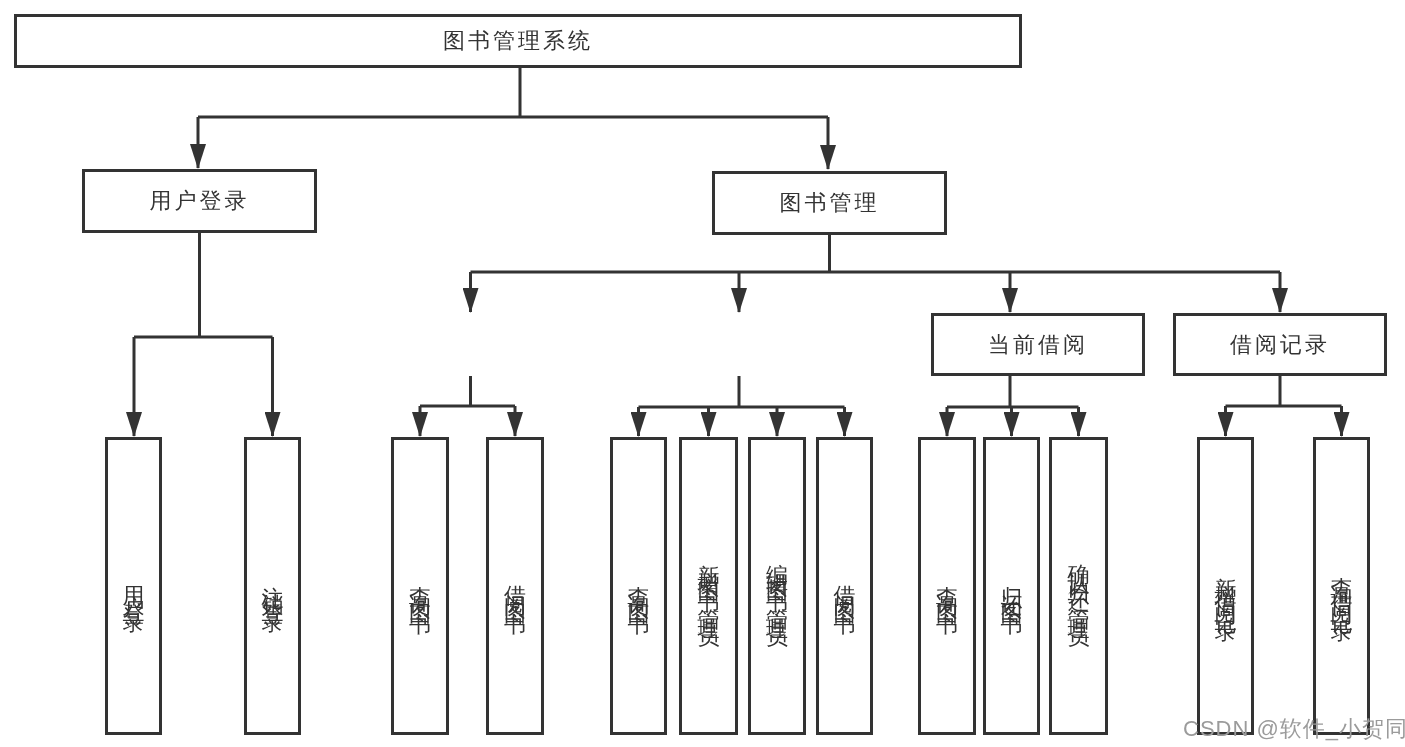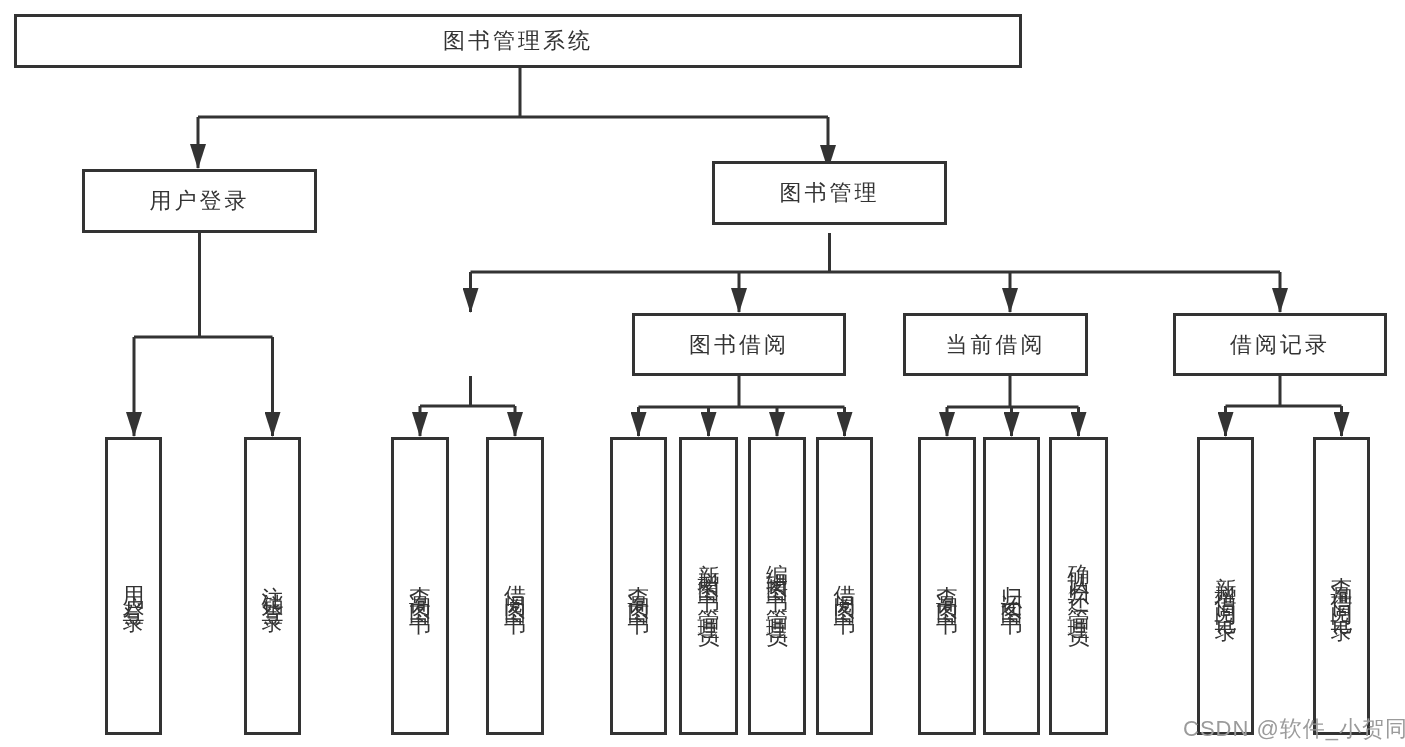--- a/index.html
+++ b/index.html
@@ -86,28 +86,25 @@
     </g>
   </svg>
 
   <div class="box h" style="left:14px;top:14px;width:1008px;height:54px;">
     <span>图书管理系统</span>
   </div>
 
   <div class="box h" style="left:82px;top:169px;width:235px;height:64px;">
     <span>用户登录</span>
   </div>
-  <div class="box h" style="left:712px;top:161px;width:235px;height:64px;">
+  <div class="box h" style="left:712px;top:171px;width:235px;height:64px;">
     <span>图书管理</span>
   </div>
 
-  <div class="box h" style="left:632px;top:313px;width:214px;height:63px;">
-    <span>图书借阅</span>
-  </div>
-  <div class="box h" style="left:903px;top:313px;width:185px;height:63px;">
+  <div class="box h" style="left:931px;top:313px;width:214px;height:63px;">
     <span>当前借阅</span>
   </div>
   <div class="box h" style="left:1173px;top:313px;width:214px;height:63px;">
     <span>借阅记录</span>
   </div>
 
   <div class="box v" style="left:105px;top:437px;width:57px;height:298px;">
     <span class="vtext">用户登录</span>
   </div>
   <div class="box v" style="left:244px;top:437px;width:57px;height:298px;">

